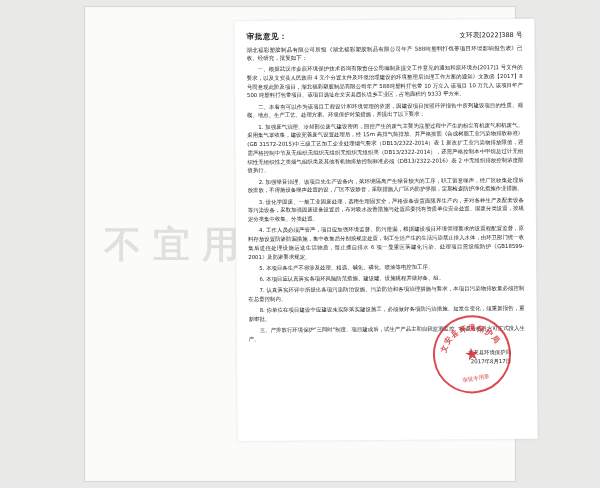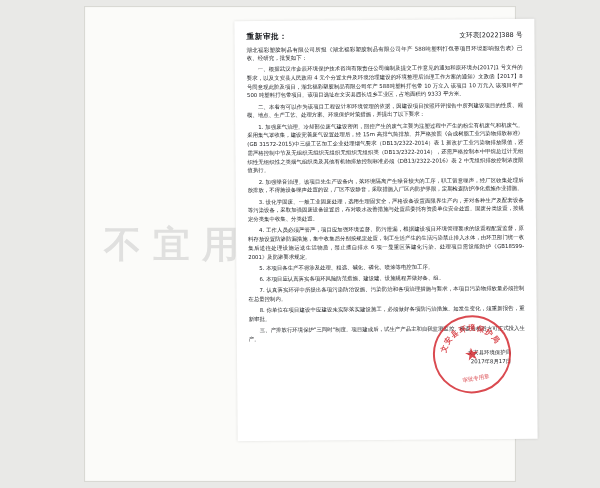--- a/index.html
+++ b/index.html
@@ -123,21 +123,21 @@
   <div class="sheet">
     <div class="sheet-edge"></div>
 
     <div class="watermark">不宜用于商业用途</div>
     <div class="watermark two">仅供参考使用</div>
 
     <div class="doc">
       <div class="doc-inner">
 
         <div class="hdr-row">
-          <div class="hdr-title">重新审批：</div>
+          <div class="hdr-title">审批意见：</div>
           <div class="hdr-doc-no">文环表[2022]388 号</div>
         </div>
 
         <div class="addressee">湖北福彩塑胶制品有限公司所报《湖北福彩塑胶制品有限公司年产 588吨塑料打包带项目环境影响报告表》已收、经研究，批复如下：</div>
 
         <div class="body-p">一、根据武汉市金辰环境保护技术咨询有限责任公司编制及提交工作意见的通知和原环境办[2017]1 号文件的要求，以及文安县人民政府 4 元个分置文件及环境治理建设的环境整理后治理工作方案的通知》文政函【2017】8 号同意现此阶及项目，湖北福彩塑胶制品有限公司年产 588吨塑料打包带 10 万立入 该项目 10 万元入 该项目年产 500 吨塑料打包带项目。该项目选址在文安县西长堤乡工业区，占地面积约 9333 平方米。</div>
         <div class="body-p">二、本着有可以作为该项目工程设计和环境管理的依据，因建设项目按照环评报告中所列建设项目的性质、规模、地点、生产工艺、处理方案、环境保护对策措施，并提出了以下要求：</div>
         <div class="body-p">1. 加强废气治理。冷却部位废气建设密闭，回控产生的废气主要为注塑过程中产生的粉尘有机废气和机废气。采用集气罩收集，建设完善废气设置处理后，经 15m 高排气筒排放。并严格按照《合成树脂工业污染物排放标准》(GB 31572-2015)中三级工艺加工企业处理烟气要求（DB13/2322-2014）表 1 新改扩工业污染物排放限值，还需严格控制中节及无组织无组织无组织无组织无组织类（DB13/2322-2014），还需严格控制本中甲烷总过计无组织性无组织性之类烟气组织类及其他有机物排放控制标准必须《DB13/2322-2016》表 2 中无组织排放控制浓度限值执行。</div>
         <div class="body-p">2. 加强噪音治理。该项目先生产设备内，落环境隔离产生噪音较大的工序，职工留意噪声，经厂区收集处理后放排放，不得施设备噪声处置的设，厂区不设静音，采取措施入厂区内防护界限，定期检查防护净化措施作业措施。</div>
         <div class="body-p">3. 设化学固废。一般工业固废处理，选用生理固安全，严格设备设置面限界生产内，开对各种生产及配套设备等污染设备，采取加强固废设备设置后，布对吸水改善措施与处置后委托有资质单位安全处置。固废分类设置，按规定分类集中收集、分类处置。</div>

